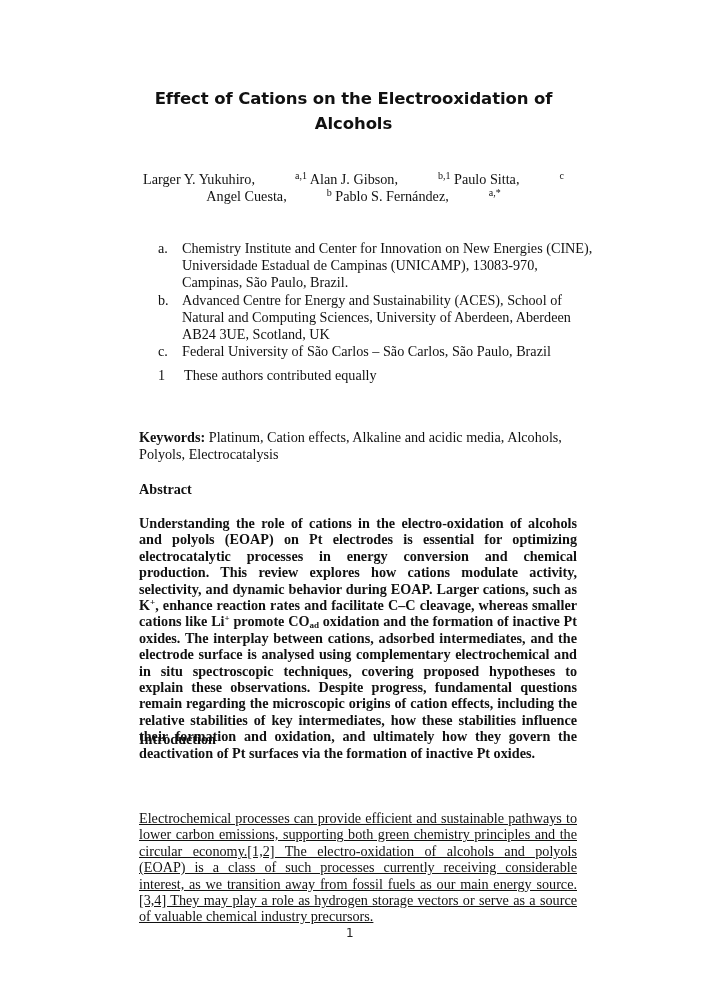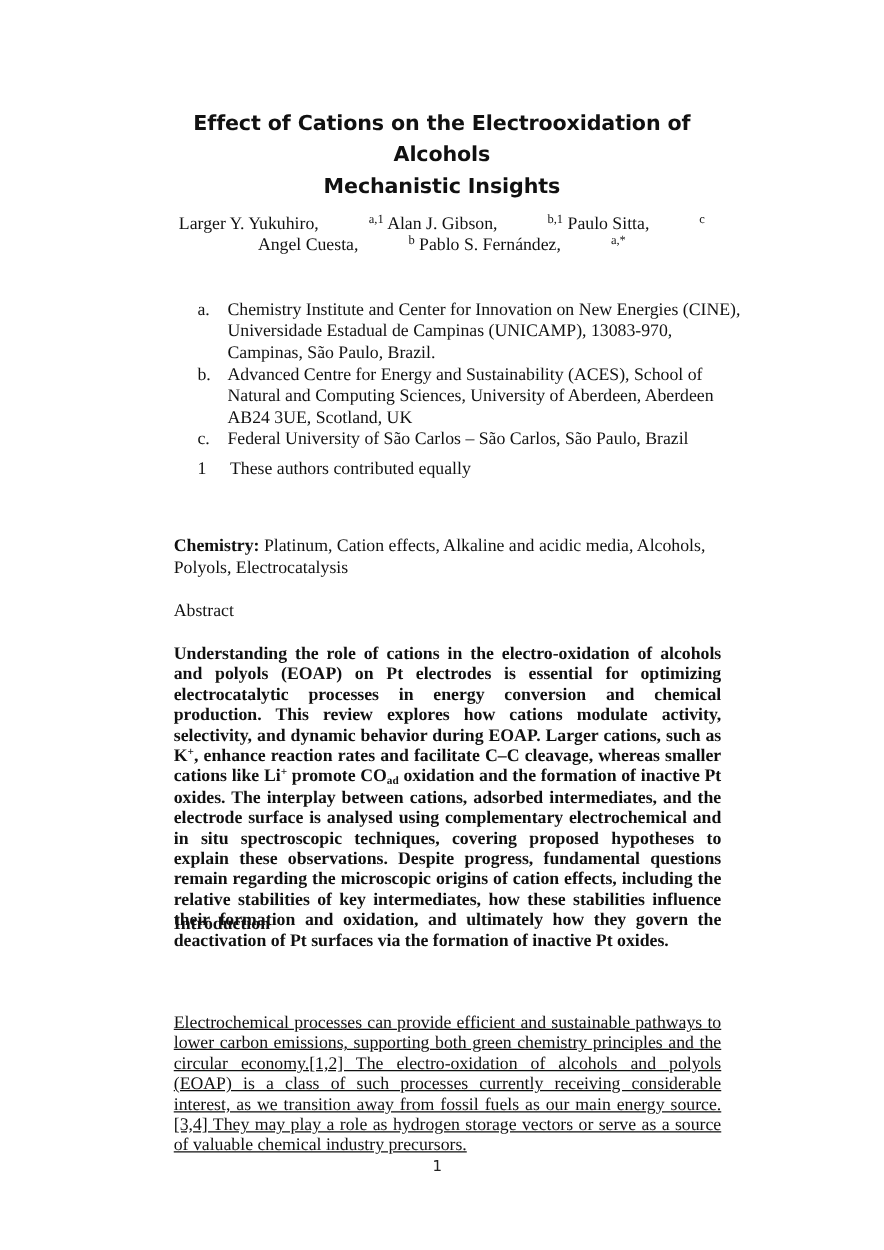--- a/index.html
+++ b/index.html
@@ -25,21 +25,21 @@
     .affil { display: flex; }
     .affil .mk { width: 24px; flex: 0 0 24px; }
     .affil .tx { flex: 1; }
     .note { display: flex; margin-top: 7px; }
     .note .mk { width: 26px; flex: 0 0 26px; }
     .keywords {
       position: absolute; left: 139px; top: 429px; width: 440px;
       font-size: 14.2px; line-height: 17px;
     }
     .b { font-weight: bold; }
-    .h-abstract { position: absolute; left: 139px; top: 481px; font-size: 14.2px; font-weight: normal; }
+    .h-abstract { position: absolute; left: 139px; top: 481px; font-size: 14.2px; font-weight: bold; }
     .abstract {
       position: absolute; left: 139px; top: 515px; width: 438px;
       font-size: 14.2px; line-height: 16.4px; text-align: justify; font-weight: bold;
     }
     .h-intro { position: absolute; left: 139px; top: 731px; font-size: 14.2px; font-weight: bold; }
     .intro {
       position: absolute; left: 139px; top: 810px; width: 438px;
       font-size: 14.2px; line-height: 16.4px; text-align: justify; text-decoration: underline;
     }
     .pagenum {
@@ -49,21 +49,20 @@
     sub { font-size: 9px; vertical-align: -2px; line-height: 0; }
     .sup-inline { font-size: 9px; vertical-align: 5px; line-height: 0; }
   </style>
 </head>
 <body>
 
 <div class="page">
 
   <div class="title">
     <span>Effect of Cations on the Electrooxidation of Alcohols</span>
-    <span>Mechanistic Insights</span>
   </div>
 
   <div class="authors serif">
     <span>Larger Y. Yukuhiro,</span><sup>a,1</sup>
     <span>Alan J. Gibson,</span><sup>b,1</sup>
     <span>Paulo Sitta,</span><sup>c</sup>
     <span>Angel Cuesta,</span><sup>b</sup>
     <span>Pablo S. Fernández,</span><sup>a,*</sup>
   </div>
 
@@ -80,21 +79,21 @@
       <span class="mk">c.</span>
       <span class="tx">Federal University of São Carlos – São Carlos, São Paulo, Brazil</span>
     </div>
     <div class="note">
       <span class="mk">1</span>
       <span>These authors contributed equally</span>
     </div>
   </div>
 
   <div class="keywords serif">
-    <span class="b">Chemistry:</span><span> Platinum, Cation effects, Alkaline and acidic media, Alcohols, Polyols, Electrocatalysis</span>
+    <span class="b">Keywords:</span><span> Platinum, Cation effects, Alkaline and acidic media, Alcohols, Polyols, Electrocatalysis</span>
   </div>
 
   <div class="h-abstract serif">Abstract</div>
 
   <div class="abstract serif"><span>Understanding the role of cations in the electro-oxidation of alcohols and polyols (EOAP) on Pt electrodes is essential for optimizing electrocatalytic processes in energy conversion and chemical production. This review explores how cations modulate activity, selectivity, and dynamic behavior during EOAP. Larger cations, such as K</span><span class="sup-inline">+</span><span>, enhance reaction rates and facilitate C–C cleavage, whereas smaller cations like Li</span><span class="sup-inline">+</span><span> promote CO</span><sub>ad</sub><span> oxidation and the formation of inactive Pt oxides. The interplay between cations, adsorbed intermediates, and the electrode surface is analysed using complementary electrochemical and in situ spectroscopic techniques, covering proposed hypotheses to explain these observations. Despite progress, fundamental questions remain regarding the microscopic origins of cation effects, including the relative stabilities of key intermediates, how these stabilities influence their formation and oxidation, and ultimately how they govern the deactivation of Pt surfaces via the formation of inactive Pt oxides.</span></div>
 
   <div class="h-intro serif">Introduction</div>
 
   <div class="intro serif">Electrochemical processes can provide efficient and sustainable pathways to lower carbon emissions, supporting both green chemistry principles and the circular economy.[1,2] The electro-oxidation of alcohols and polyols (EOAP) is a class of such processes currently receiving considerable interest, as we transition away from fossil fuels as our main energy source.[3,4] They may play a role as hydrogen storage vectors or serve as a source of valuable chemical industry precursors.</div>
 

